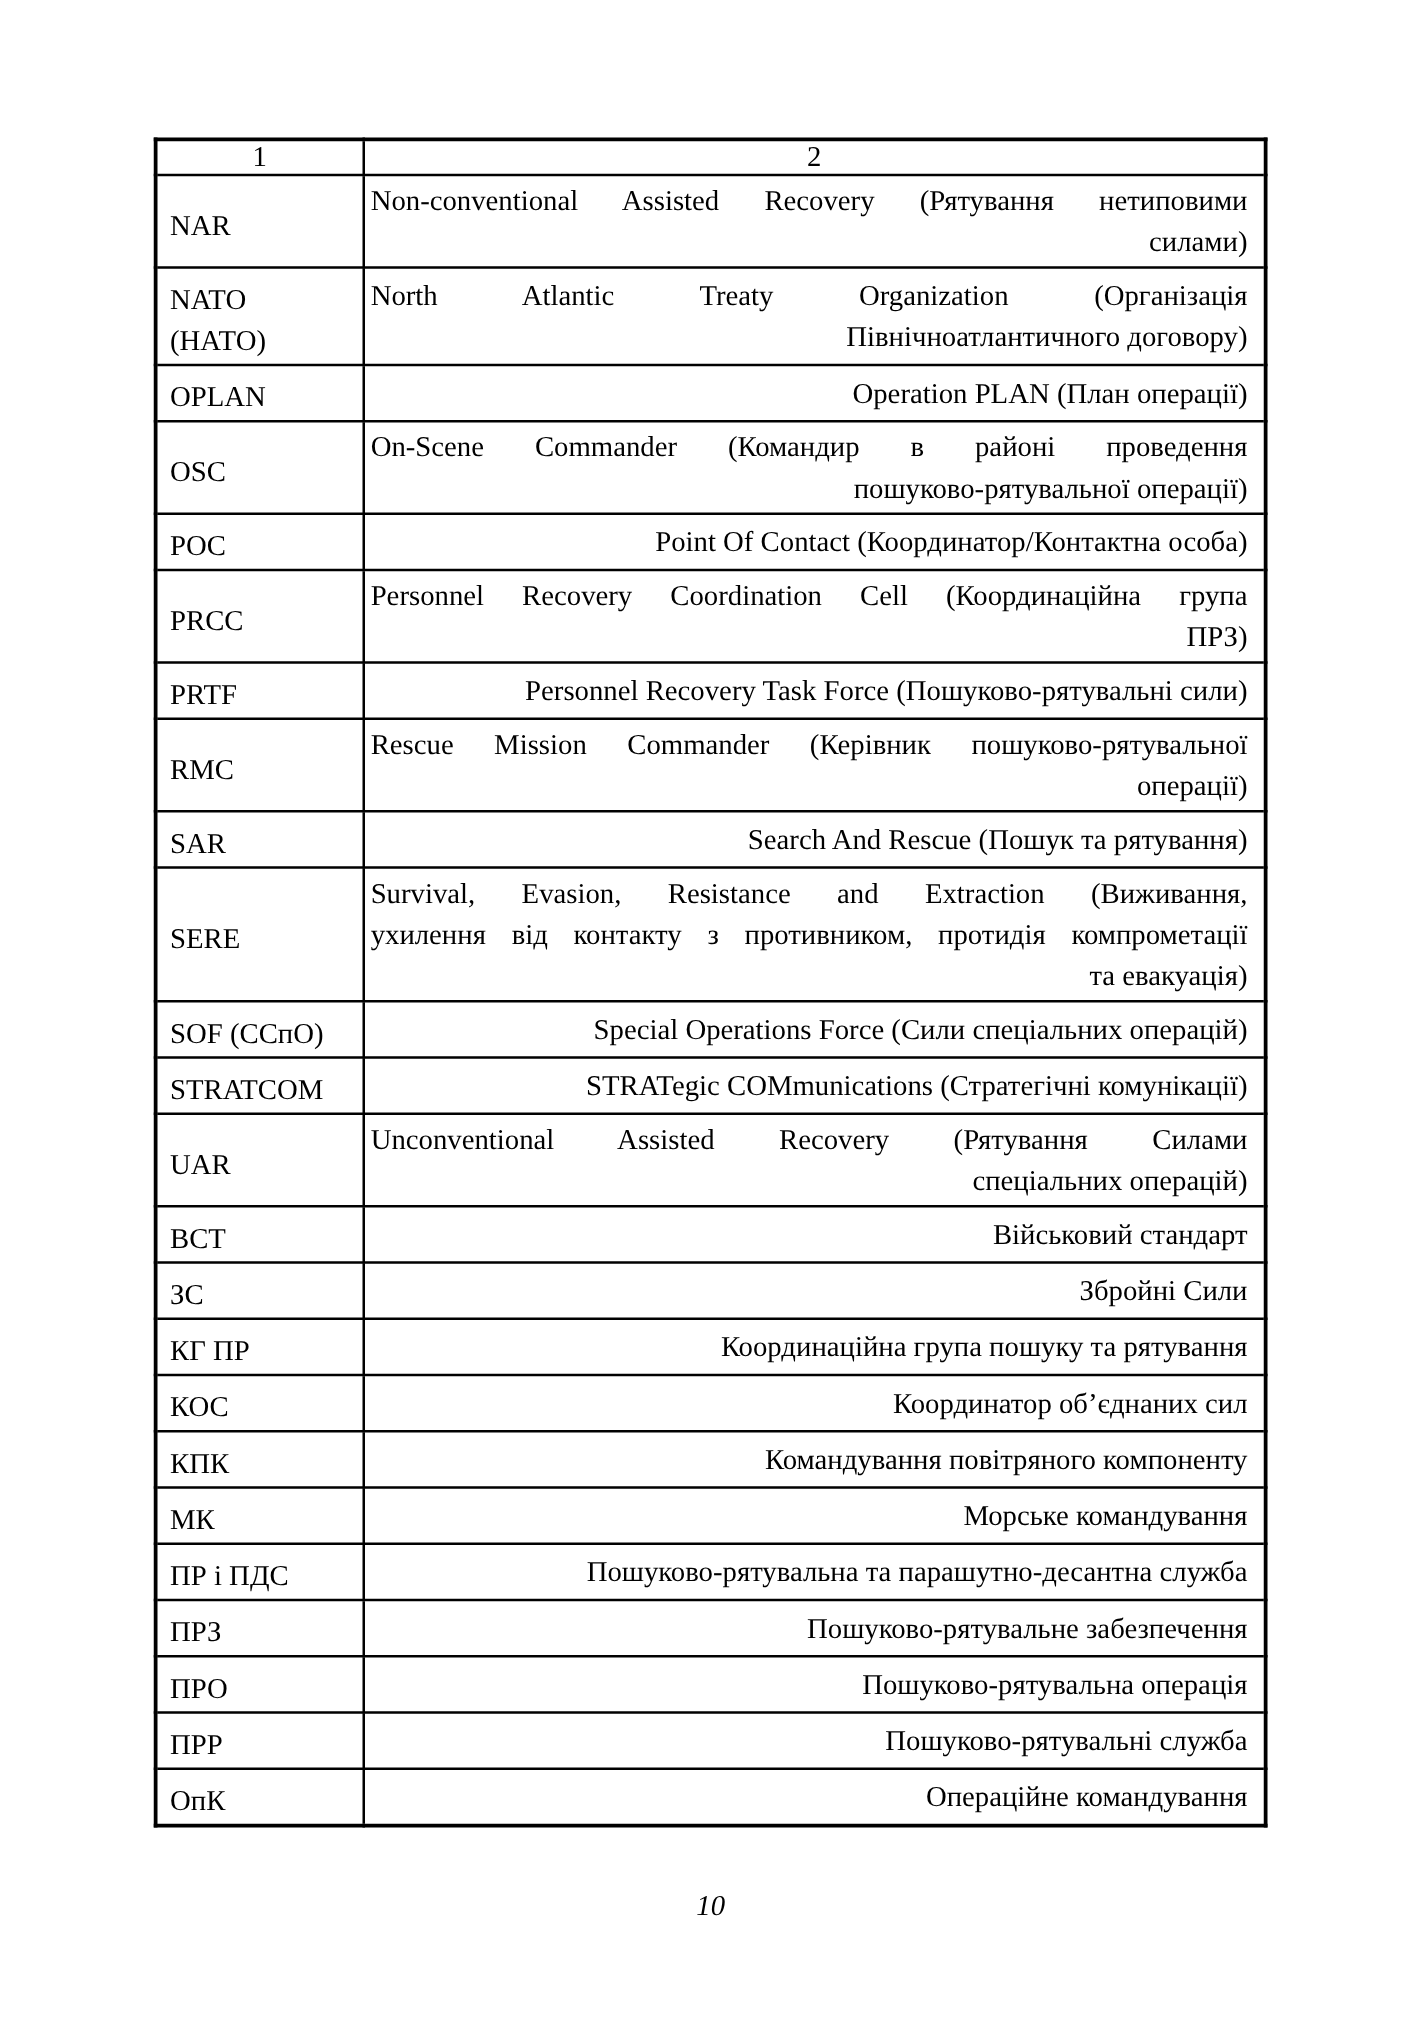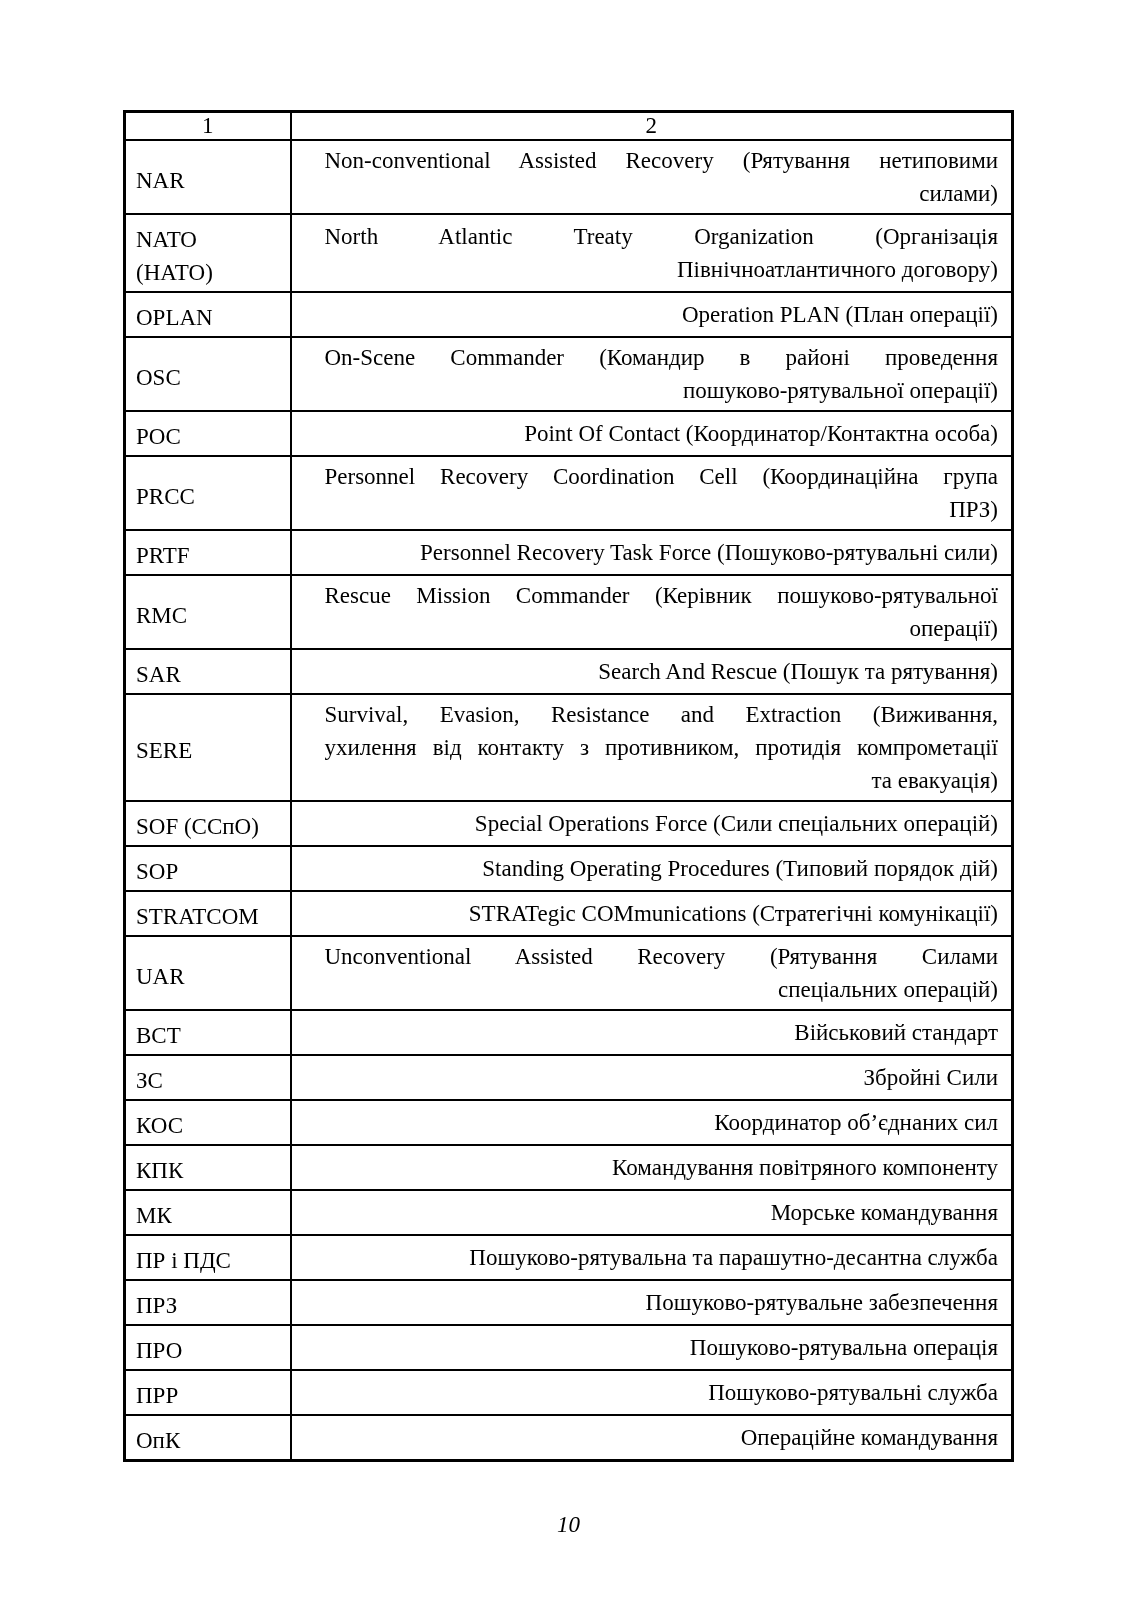--- a/index.html
+++ b/index.html
@@ -42,21 +42,20 @@
     padding: 8px 4px 2px 10px;
     line-height: 33px;
   }
   td.def-cell {
     padding: 3px 13px 3px 5px;
     line-height: 33px;
   }
   .def-line.jline {
     text-align: justify;
     text-align-last: justify;
-    margin-left: 28px;
   }
   .def-line.last {
     text-align: right;
   }
   .abbr-line {
     text-align: left;
     white-space: nowrap;
   }
   .page-number {
     position: absolute;
@@ -187,28 +186,20 @@
 
   <tr>
     <td class="abbr-cell">
             <div class="abbr-line">SOF (ССпО)</div>
           </td>
     <td class="def-cell">
             <div class="def-line last">Special Operations Force (Сили спеціальних операцій)</div>
           </td>
   </tr>
 
-  <tr>
-    <td class="abbr-cell">
-            <div class="abbr-line">SOP</div>
-          </td>
-    <td class="def-cell">
-            <div class="def-line last">Standing Operating Procedures (Типовий порядок дій)</div>
-          </td>
-  </tr>
 
   <tr>
     <td class="abbr-cell">
             <div class="abbr-line">STRATCOM</div>
           </td>
     <td class="def-cell">
             <div class="def-line last">STRATegic COMmunications (Стратегічні комунікації)</div>
           </td>
   </tr>
 
@@ -233,20 +224,28 @@
 
   <tr>
     <td class="abbr-cell">
             <div class="abbr-line">ЗС</div>
           </td>
     <td class="def-cell">
             <div class="def-line last">Збройні Сили</div>
           </td>
   </tr>
 
+  <tr>
+    <td class="abbr-cell">
+            <div class="abbr-line">КГ ПР</div>
+          </td>
+    <td class="def-cell">
+            <div class="def-line last">Координаційна група пошуку та рятування</div>
+          </td>
+  </tr>
 
   <tr>
     <td class="abbr-cell">
             <div class="abbr-line">КОС</div>
           </td>
     <td class="def-cell">
             <div class="def-line last">Координатор об’єднаних сил</div>
           </td>
   </tr>
 

